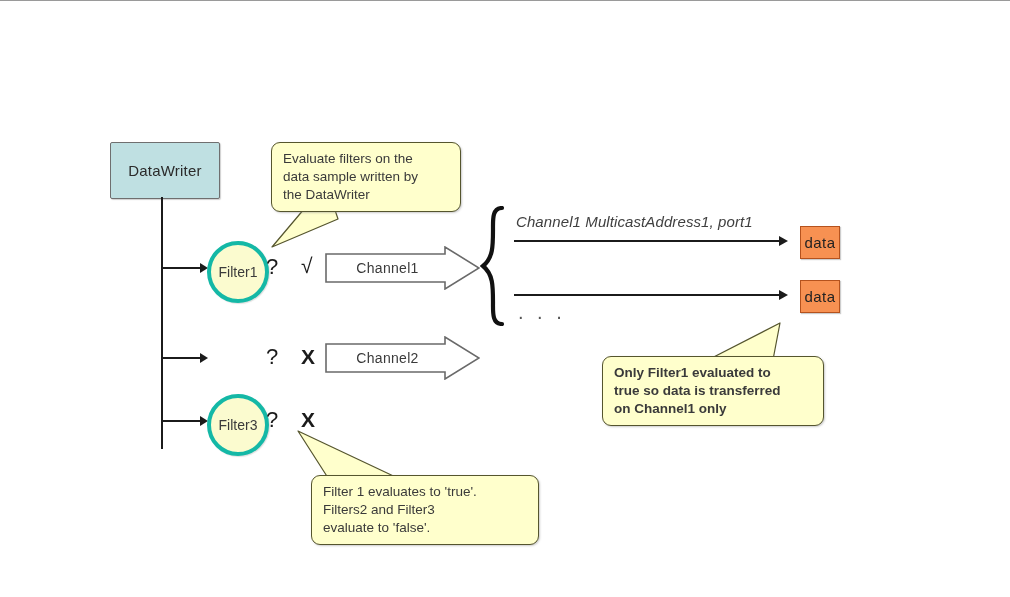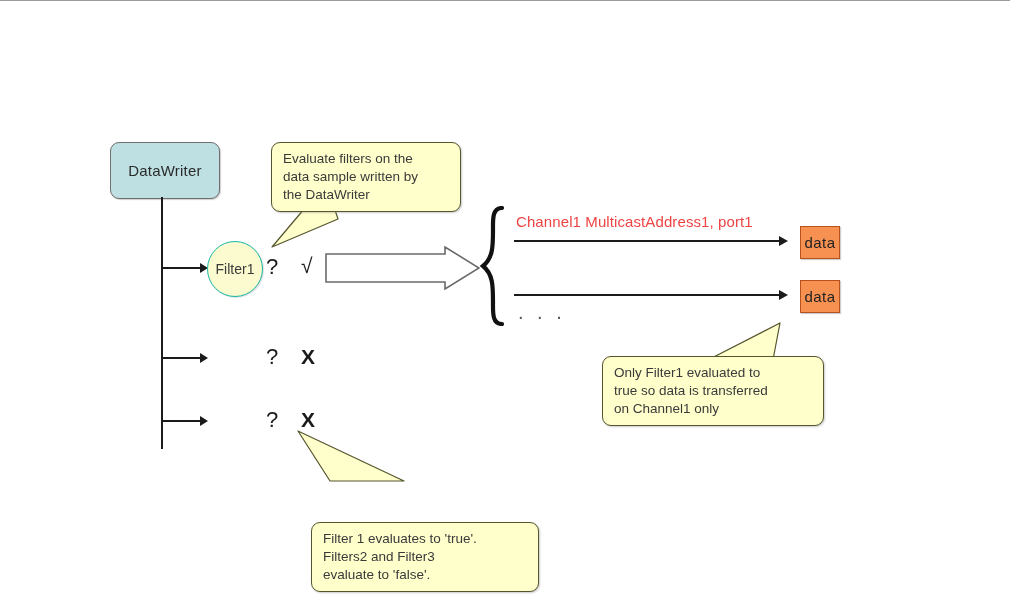--- a/index.html
+++ b/index.html
@@ -16,21 +16,21 @@
     border-top:1px solid #9a9a9a;
     box-sizing:border-box;
   }
   .abs{position:absolute;}
 
   
   .dw-box{
     left:110px; top:141px; width:108px; height:55px;
     background:#bfe0e2;
     border:1px solid #6f6f6f;
-    border-radius:9px;
+    border-radius:2px;
     display:flex; align-items:center; justify-content:center;
     font-size:15px; color:#2b2b2b; letter-spacing:.2px;
     box-shadow:1px 1px 1px rgba(120,120,120,.35);
   }
 
   
   .spine{
     left:161px; top:196px; width:2px; height:252px;
     background:#1b1b1b;
   }
@@ -41,21 +41,21 @@
     width:0;height:0;
     border-top:5px solid transparent;
     border-bottom:5px solid transparent;
     border-left:8px solid #1b1b1b;
   }
 
   
   .filter{
     width:54px; height:54px; border-radius:50%;
     background:#fbfbcf;
-    border:1px solid #14b8a6;
+    border:4px solid #14b8a6;
     display:flex;align-items:center;justify-content:center;
     font-size:14px;color:#3b3b3b;
     box-shadow:1px 1px 1px rgba(150,150,150,.3);
   }
 
   .qmark{font-size:22px;color:#1b1b1b;line-height:1;}
   .mark-check{font-size:21px;color:#1b1b1b;line-height:1;}
   .mark-x{font-size:21px;color:#1b1b1b;line-height:1;font-weight:600;}
 
   
@@ -65,21 +65,21 @@
     left:0; top:0; width:125px; height:44px;
     display:flex;align-items:center;justify-content:center;
     font-size:14px;color:#3a3a3a;letter-spacing:.3px;
   }
 
   
   .brace{left:480px; top:205px; width:30px; height:120px;}
 
   
   .addr-text{
-    font-size:15px;color:#ef4444;white-space:nowrap;letter-spacing:.1px;
+    font-size:15px;color:#404040;white-space:nowrap;letter-spacing:.1px;font-style:italic;
   }
   .addr-line{height:2px;background:#1b1b1b;}
   .addr-head{
     width:0;height:0;
     border-top:5px solid transparent;
     border-bottom:5px solid transparent;
     border-left:9px solid #1b1b1b;
   }
   .ellipsis{
     font-size:20px;color:#555;letter-spacing:4px;
@@ -127,32 +127,42 @@
   <div class="abs filter" style="left:207px; top:240px;">
     <span>Filter1</span>
   </div>
   <div class="abs qmark" style="left:266px; top:255px;">?</div>
   <div class="abs mark-check" style="left:301px; top:254px;">√</div>
 
   <div class="abs blockarrow" style="left:325px; top:245px;">
     <svg width="155" height="44" viewBox="0 0 155 44" aria-hidden="true">
       <path d="M1 8 H120 V1 L154 22 L120 43 V36 H1 Z" fill="#ffffff" stroke="#6a6a6a" stroke-width="1.6"></path>
     </svg>
+    <div class="abs ba-label">Channel1</div>
   </div>
 
   <div class="abs branch" style="top:356px;"></div>
   <div class="abs branch-head" style="left:200px; top:352px;"></div>
 
   <div class="abs qmark" style="left:266px; top:345px;">?</div>
   <div class="abs mark-x" style="left:301px; top:345px;">X</div>
 
+  <div class="abs blockarrow" style="left:325px; top:335px;">
+    <svg width="155" height="44" viewBox="0 0 155 44" aria-hidden="true">
+      <path d="M1 8 H120 V1 L154 22 L120 43 V36 H1 Z" fill="#ffffff" stroke="#6a6a6a" stroke-width="1.6"></path>
+    </svg>
+    <div class="abs ba-label">Channel2</div>
+  </div>
 
   <div class="abs branch" style="top:419px;"></div>
   <div class="abs branch-head" style="left:200px; top:415px;"></div>
 
+  <div class="abs filter" style="left:207px; top:393px;">
+    <span>Filter3</span>
+  </div>
   <div class="abs qmark" style="left:266px; top:408px;">?</div>
   <div class="abs mark-x" style="left:301px; top:408px;">X</div>
 
 
   <div class="abs brace">
     <svg width="30" height="120" viewBox="0 0 30 120" aria-hidden="true">
       <path d="M22 2 C12 2 13 14 13 24 C13 40 13 52 3 60 C13 68 13 80 13 96 C13 106 12 118 22 118" fill="none" stroke="#111111" stroke-width="4.2" stroke-linecap="round"></path>
     </svg>
   </div>
 
@@ -178,26 +188,26 @@
   </div>
   <div class="abs callout" style="left:271px; top:141px; width:190px;">Evaluate filters on the
 data sample written by
 the DataWriter</div>
 
   <div class="abs tail" style="left:700px; top:320px;">
     <svg width="82" height="48" viewBox="0 0 82 48" aria-hidden="true">
       <path d="M80 2 L72 44 L2 42 Z" fill="#ffffcc" stroke="#55552e" stroke-width="1.2" stroke-linejoin="round"></path>
     </svg>
   </div>
-  <div class="abs callout" style="left:602px; top:355px; width:222px;">Only Filter1 evaluated to
+  <div class="abs callout" style="left:602px; top:355px; width:222px;font-weight:bold;">Only Filter1 evaluated to
 true so data is transferred
 on Channel1 only</div>
 
   <div class="abs tail" style="left:296px; top:428px;">
     <svg width="110" height="58" viewBox="0 0 110 58" aria-hidden="true">
       <path d="M2 2 L108 52 L34 52 Z" fill="#ffffcc" stroke="#55552e" stroke-width="1.2" stroke-linejoin="round"></path>
     </svg>
   </div>
-  <div class="abs callout" style="left:311px; top:474px; width:228px;margin-top:47px;">Filter 1 evaluates to 'true'.
+  <div class="abs callout" style="left:311px; top:474px; width:228px;">Filter 1 evaluates to 'true'.
 Filters2 and Filter3
 evaluate to 'false'.</div>
 
 </div>
 
 </body></html>

